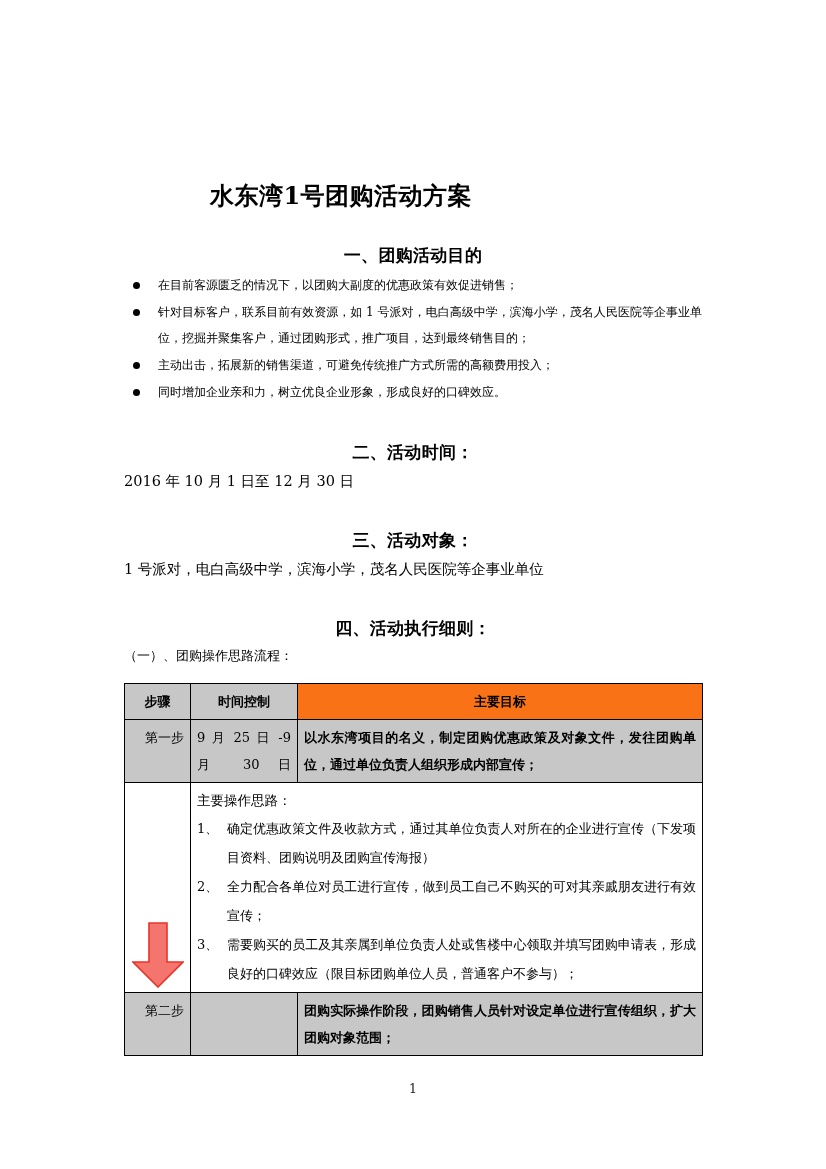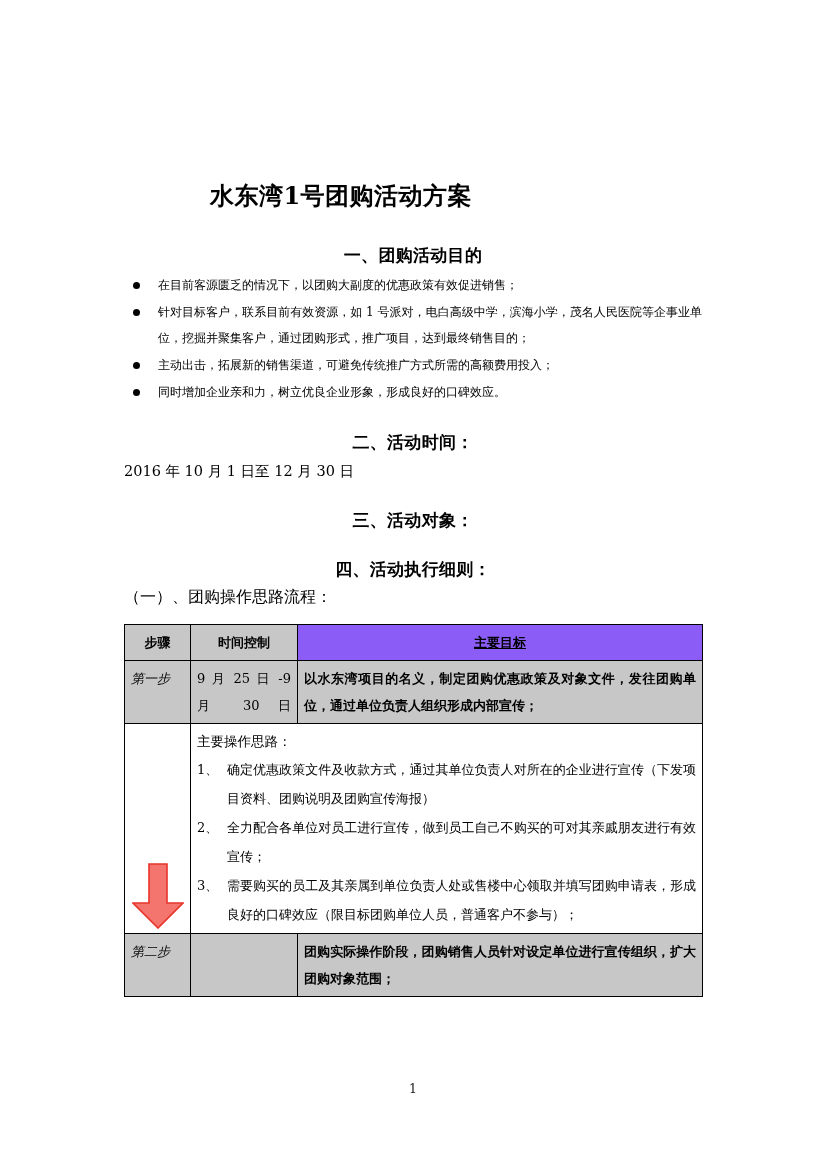--- a/index.html
+++ b/index.html
@@ -48,21 +48,21 @@
   }
 
   .h2 {
     font-family: "DejaVu Serif", "Liberation Serif", serif;
     font-size: 17px;
     font-weight: bold;
     margin: 0 0 5px 0;
     letter-spacing: 0.3px;
     text-align: center;
   }
-  .h2.spaced { margin-top: 26px; }
+  .h2.spaced { margin-top: 36px; }
 
   ul.bullets {
     list-style: none;
     margin: 0;
     padding: 0;
   }
   ul.bullets li {
     position: relative;
     padding-left: 34px;
     font-family: "DejaVu Serif", "Liberation Serif", serif;
@@ -84,21 +84,21 @@
 
   p.body-line {
     font-family: "DejaVu Serif", "Liberation Serif", serif;
     font-size: 14.5px;
     line-height: 24px;
     margin: 0 0 4px 0;
   }
 
   p.sub-line {
     font-family: "DejaVu Serif", "Liberation Serif", serif;
-    font-size: 16px;
+    font-size: 13px;
     line-height: 22px;
     margin: 2px 0 5px 0;
   }
 
   
   table.flow-table {
     border-collapse: collapse;
     width: 578px;
     table-layout: fixed;
     margin-top: 16px;
@@ -118,30 +118,29 @@
 
   th.hdr {
     text-align: center;
     font-weight: bold;
     font-size: 13.5px;
     line-height: 22px;
     padding: 3px 6px;
     vertical-align: middle;
   }
   th.hdr.gray { background: #c7c7c7; }
-  th.hdr.white { background: #8b5cf6; text-decoration: underline; }
+  th.hdr.white { background: #f97316; }
 
   td.gray  { background: #c7c7c7; }
   td.white { background: #ffffff; }
 
   td.step-label {
-    text-align: left;
+    text-align: right;
     font-size: 13px;
     line-height: 22px;
-    font-style: italic;
   }
   td.time-cell {
     text-align: justify;
     text-align-last: justify;
     font-size: 13px;
     line-height: 27px;
   }
   td.goal-cell {
     font-weight: bold;
     font-size: 13.5px;
@@ -216,20 +215,21 @@
       <li>在目前客源匮乏的情况下，以团购大副度的优惠政策有效促进销售；</li>
       <li>针对目标客户，联系目前有效资源，如 1 号派对，电白高级中学，滨海小学，茂名人民医院等企事业单位，挖掘并聚集客户，通过团购形式，推广项目，达到最终销售目的；</li>
       <li>主动出击，拓展新的销售渠道，可避免传统推广方式所需的高额费用投入；</li>
       <li>同时增加企业亲和力，树立优良企业形象，形成良好的口碑效应。</li>
     </ul>
 
     <div class="h2 spaced">二、活动时间：</div>
     <p class="body-line">2016 年 10 月 1 日至 12 月 30 日</p>
 
     <div class="h2 spaced">三、活动对象：</div>
+    <p class="body-line">1 号派对，电白高级中学，滨海小学，茂名人民医院等企事业单位</p>
 
     <div class="h2 spaced">四、活动执行细则：</div>
     <p class="sub-line">（一）、团购操作思路流程：</p>
 
     <table class="flow-table">
       <colgroup>
         <col class="col-step">
         <col class="col-time">
         <col class="col-goal">
       </colgroup>

